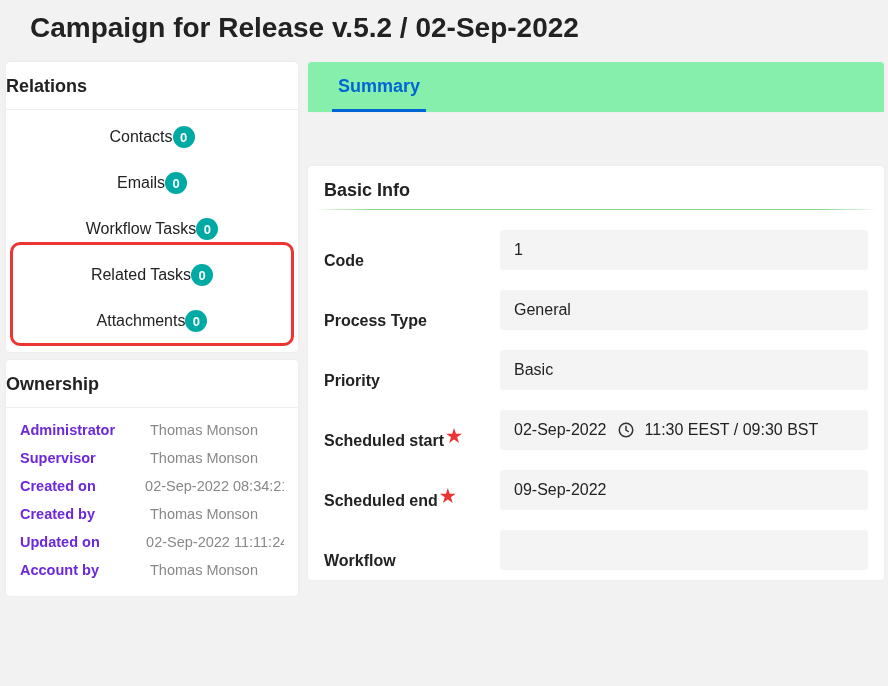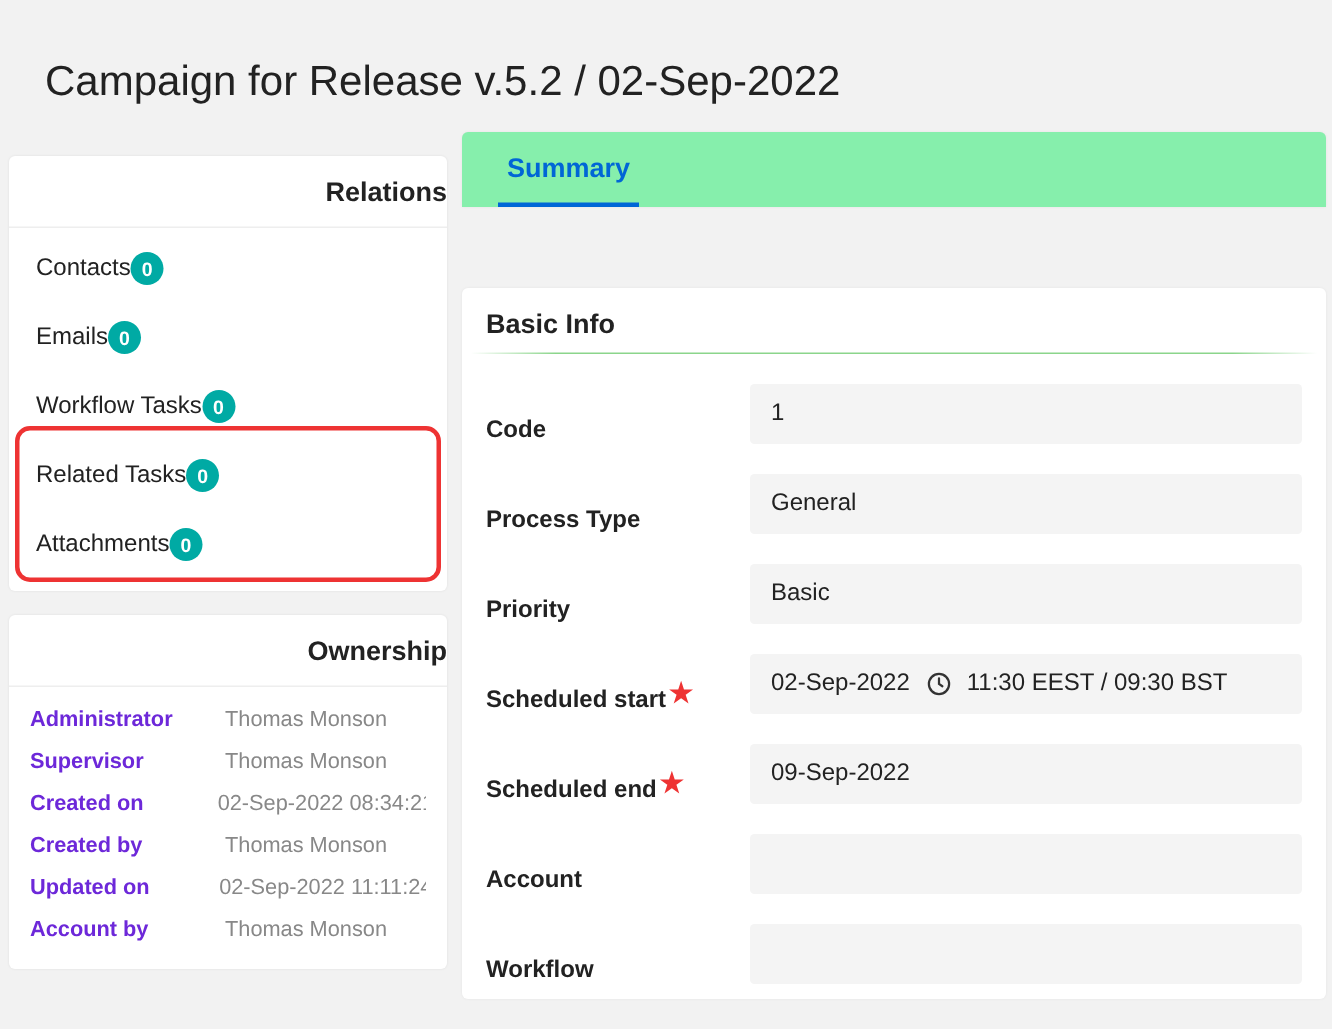--- a/index.html
+++ b/index.html
@@ -6,57 +6,56 @@
     body {
       font-family: "Segoe UI", -apple-system, Arial, sans-serif;
       background: #f2f2f2;
       color: #222;
       width: 888px;
       height: 686px;
       overflow: hidden;
     }
     .page-title {
       font-size: 28px;
-      font-weight: 400;
-      padding: 38px 0 18px 30px;
+      font-weight: 700;
+      padding: 12px 0 18px 30px;
       color: #222;
     }
     .layout {
       display: flex;
       gap: 10px;
       padding: 0 4px 0 6px;
     }
     
     .left-col {
       width: 292px;
       flex: 0 0 292px;
     }
     .panel {
       background: #fff;
       border-radius: 4px;
       box-shadow: 0 0 2px rgba(0,0,0,.08);
       margin-bottom: 8px;
       position: relative;
     }
     .panel-heading {
-      text-align: right;
+      text-align: left;
       font-weight: 600;
       font-size: 18px;
       color: #222;
       padding: 14px 0 12px;
       border-bottom: 1px solid #eee;
-      margin-top: 16px;
     }
     .rel-list {
       padding: 4px 4px 8px;
     }
     .rel-item {
       display: flex;
       align-items: center;
-      justify-content: flex-start;
+      justify-content: center;
       padding: 12px 14px;
       font-size: 16px;
       color: #222;
       cursor: pointer;
     }
     .badge {
       background: #00aaa4;
       color: #fff;
       min-width: 22px;
       height: 22px;
@@ -320,30 +319,20 @@
           <span>Scheduled end</span>
           <span class="required-star">★</span>
         </div>
         <div class="field-value-wrap">
           <div class="value-pill">
             <span>09-Sep-2022</span>
           </div>
         </div>
       </div>
 
-      <div class="field-row">
-        <div class="field-label">
-          <span>Account</span>
-        </div>
-        <div class="field-value-wrap">
-          <div class="value-pill">
-            <span></span>
-          </div>
-        </div>
-      </div>
 
       <div class="field-row">
         <div class="field-label">
           <span>Workflow</span>
         </div>
         <div class="field-value-wrap">
           <div class="value-pill">
             <span></span>
           </div>
         </div>

